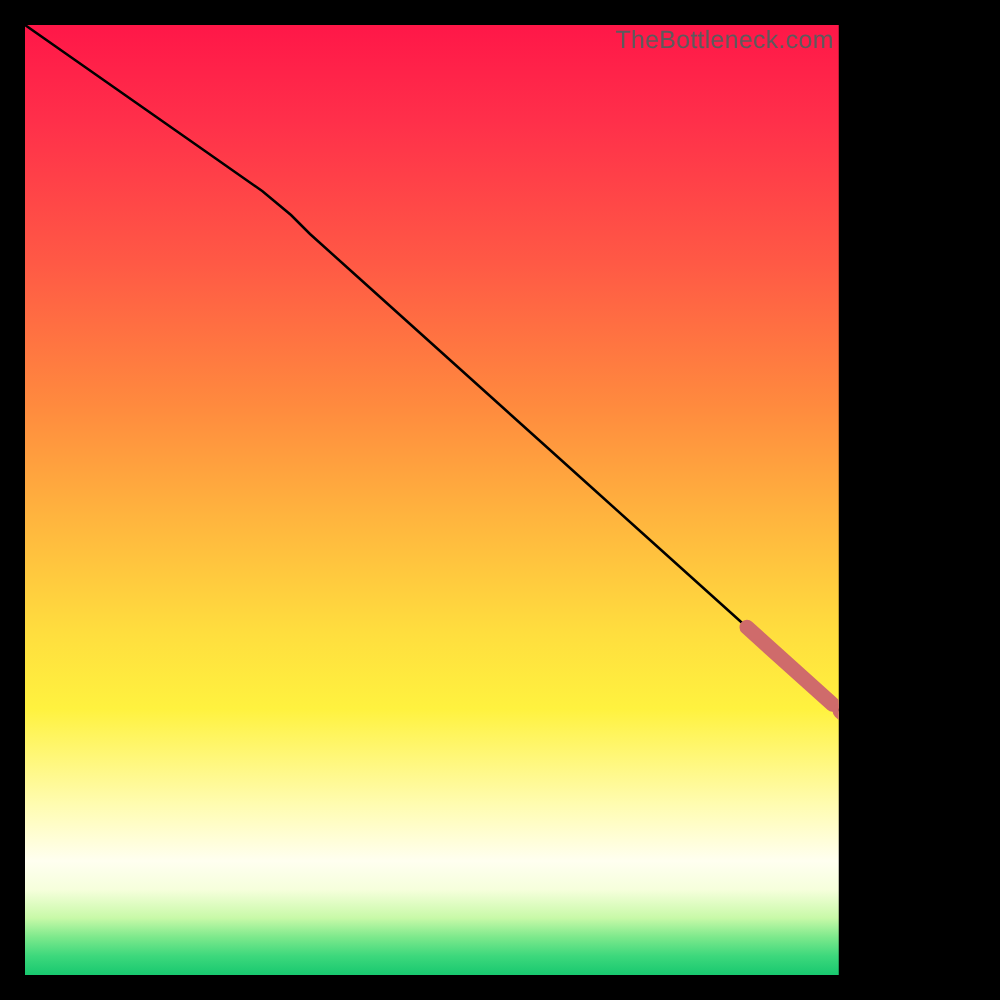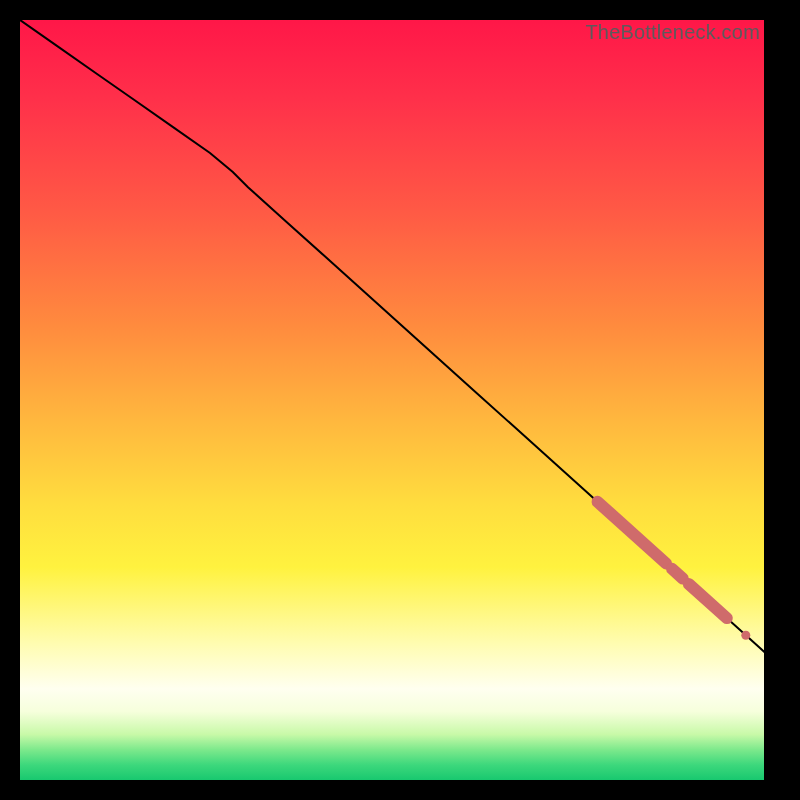--- a/index.html
+++ b/index.html
@@ -8,21 +8,21 @@
     width: 800px;
     height: 800px;
     background: #000;
     overflow: hidden;
     font-family: Arial, Helvetica, sans-serif;
   }
   .frame {
     position: absolute;
     left: 20px;
     top: 20px;
-    width: 744px;
+    width: 651px;
     height: 760px;
     overflow: hidden;
   }
   .gradient {
     position: absolute;
     left: 0;
     top: 0;
     width: 760px;
     height: 760px;
     

